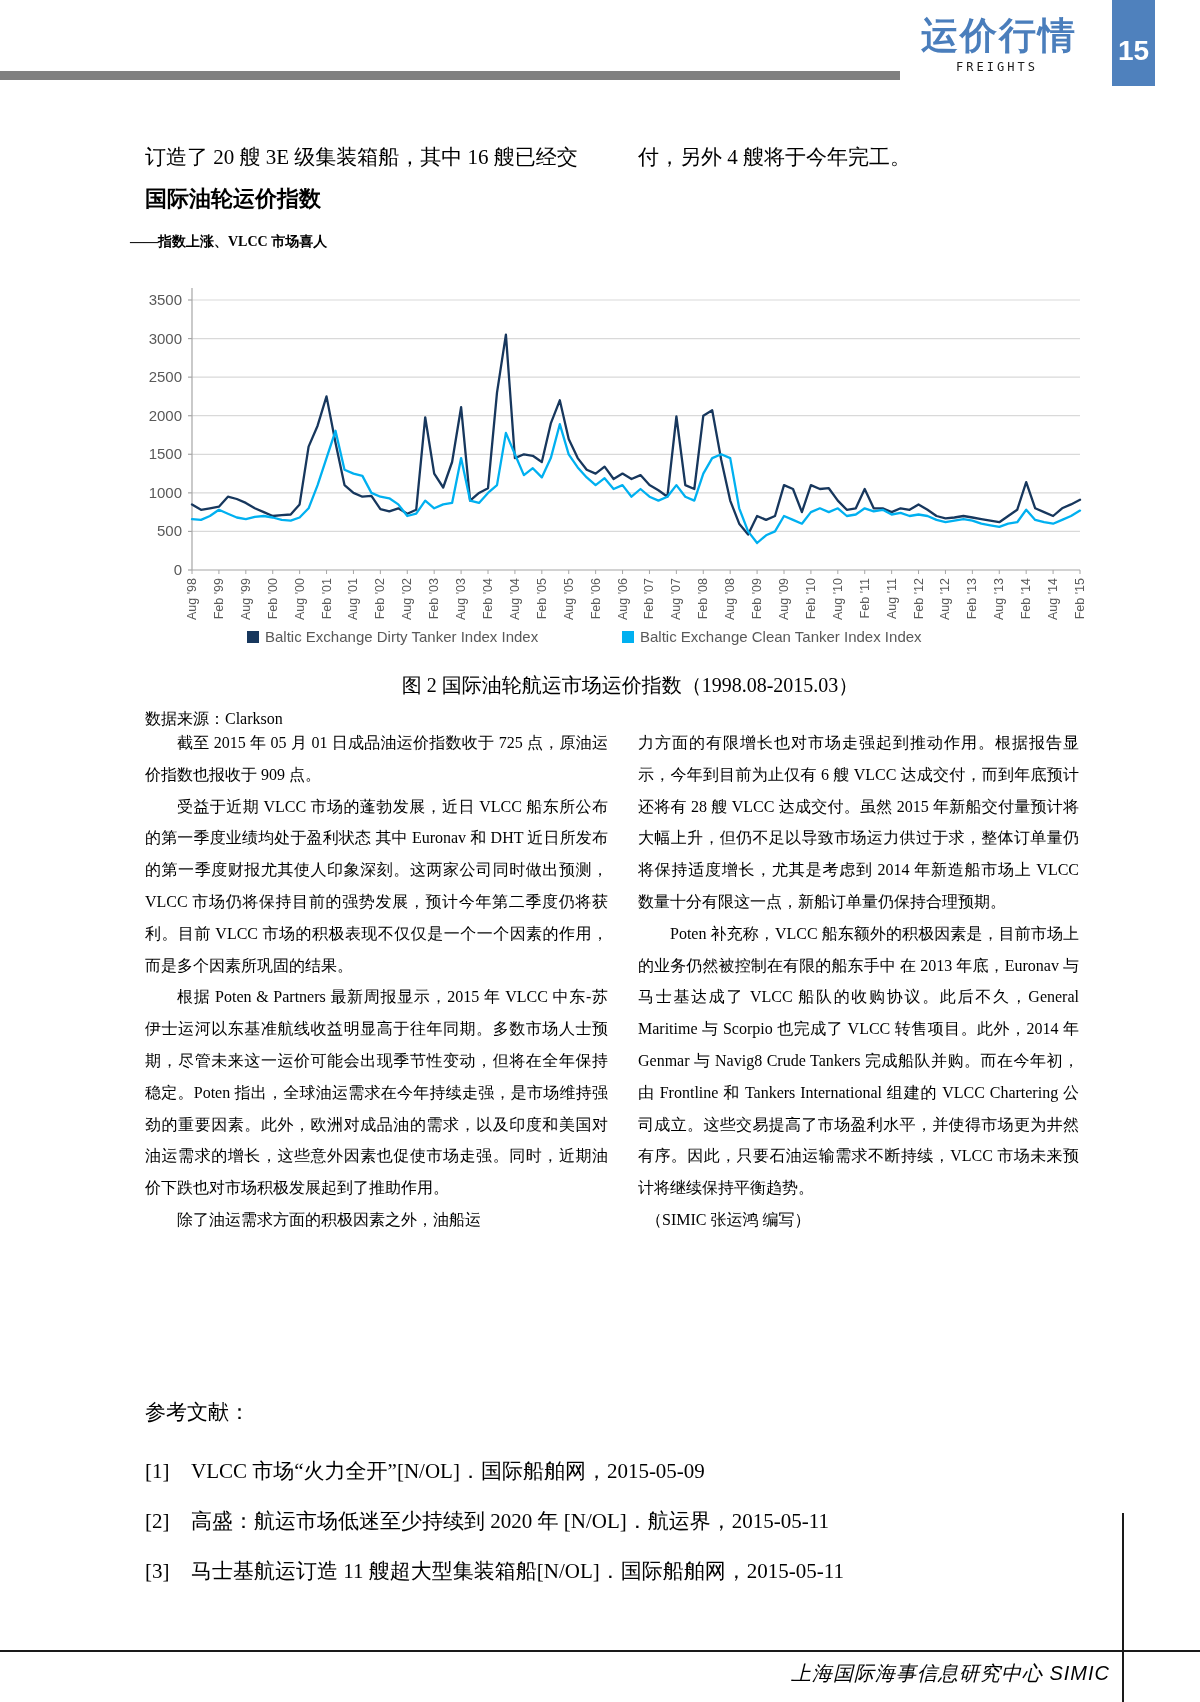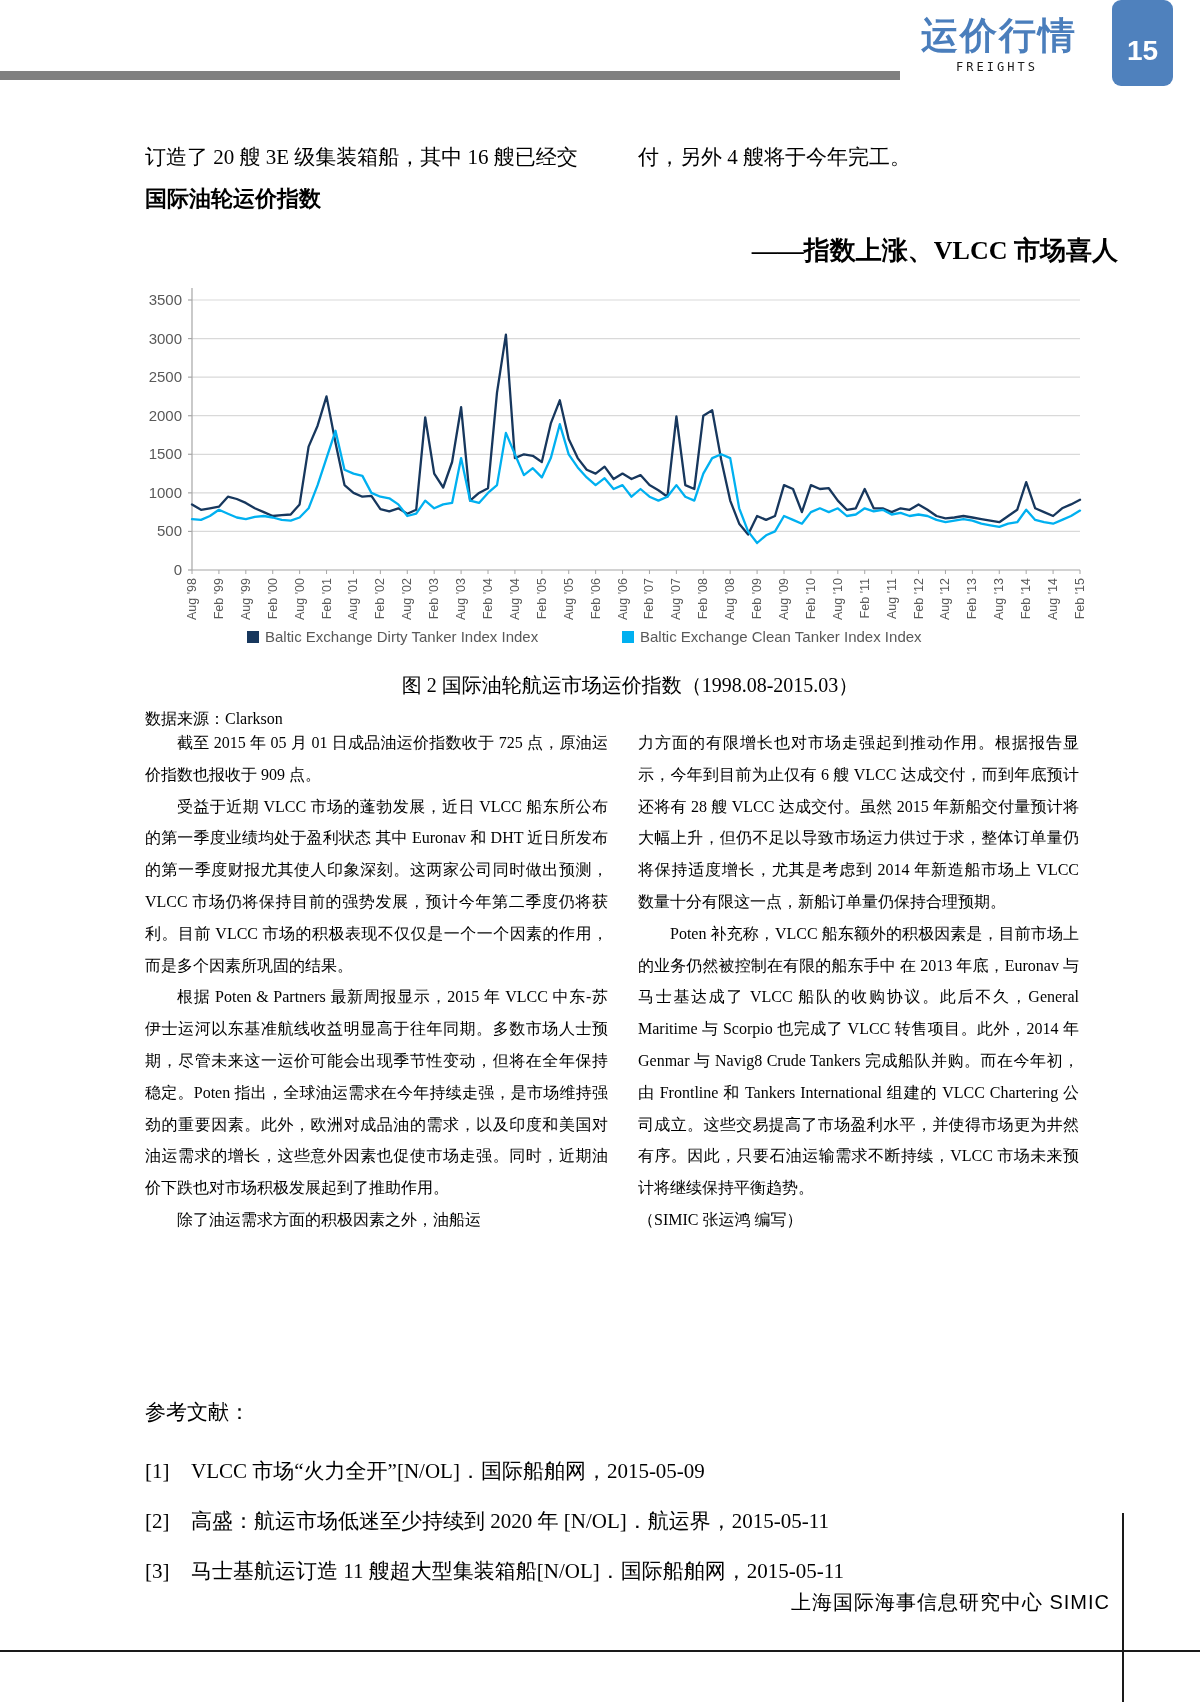--- a/index.html
+++ b/index.html
@@ -15,53 +15,53 @@
   .title-cn {
     top:16px; right:123px; font-family:"Liberation Sans","DejaVu Sans",sans-serif;
     font-size:37px; font-weight:bold; color:#4a7ebc; letter-spacing:2px; line-height:1.1;
   }
   .title-en {
     top:60px; right:123px; width:160px; text-align:center;
     font-family:"DejaVu Sans Mono","Liberation Mono",monospace;
     font-size:12px; letter-spacing:3px; color:#1a1a1a;
   }
   .page-badge {
-    left:1112px; top:0; width:61px; height:86px; background:#4f81bd;
+    left:1112px; top:0; width:43px; height:86px; background:#4f81bd;
     display:flex; align-items:center; justify-content:center; padding-top:16px;
     font-family:"Liberation Sans","DejaVu Sans",sans-serif;
-    font-size:28px; font-weight:bold; color:#ffffff;border-radius:9px;
+    font-size:28px; font-weight:bold; color:#ffffff;
   }
   
   .intro-left  { left:145px; top:143px; width:465px; font-size:21px; }
   .intro-right { left:638px; top:143px; width:441px; font-size:21px; }
   .section-heading { left:145px; top:184px; font-size:22px; font-weight:bold; }
-  .chart-subtitle  { left:118px; top:233px; width:1000px; text-align:right; font-size:26px; font-weight:bold; }
+  .chart-subtitle  { left:130px; top:233px; width:1000px; text-align:left; font-size:14px; font-weight:bold; }
   
   .chart-box { left:130px; top:268px; width:1000px; height:402px; }
   .ytick  { font-family:"Liberation Sans","DejaVu Sans",sans-serif; font-size:15px; fill:#595959; }
   .xtick  { font-family:"Liberation Sans","DejaVu Sans",sans-serif; font-size:12.5px; fill:#595959; }
   .legend { font-family:"Liberation Sans","DejaVu Sans",sans-serif; font-size:15px; fill:#595959; }
   .chart-caption { left:130px; top:672px; width:1000px; text-align:center; font-size:20px; }
   .chart-source  { left:145px; top:702px; font-size:16px;margin-top:7px; }
   
   .col { font-size:16px; line-height:31.8px; text-align:justify; text-align-last:left; }
   .col-left  { left:145px; top:727px; width:463px; }
   .col-right { left:638px; top:727px; width:441px; }
   .para-indent { text-indent:2em; }
-  .byline { text-align:left; }
+  .byline { text-align:left;margin-left:8px; }
   
   .refs { left:145px; top:1398px; width:940px; font-size:21px; }
   .refs-heading { margin-bottom:20px; }
   .ref-item { display:flex; line-height:50px; }
   .ref-marker { width:46px; flex:0 0 46px; }
   
   .footer-rule { left:0; top:1650px; width:1200px; height:2px; background:#1a1a1a; }
   .footer-text {
-    top:1589px; right:90px; font-family:"Liberation Sans","DejaVu Sans",sans-serif;
-    font-size:20px; letter-spacing:1px; color:#000;
+    top:1660px; right:90px; font-family:"Liberation Sans","DejaVu Sans",sans-serif;
+    font-size:20px; letter-spacing:1px; color:#000;font-style:italic;
   }
   .corner-vline { left:1122px; top:1513px; width:2px; height:189px; background:#1a1a1a; }
 </style>
 </head>
 <body>
 
 <div class="page">
 
   <div class="abs gray-bar"></div>
   <div class="abs title-cn">运价行情</div>

